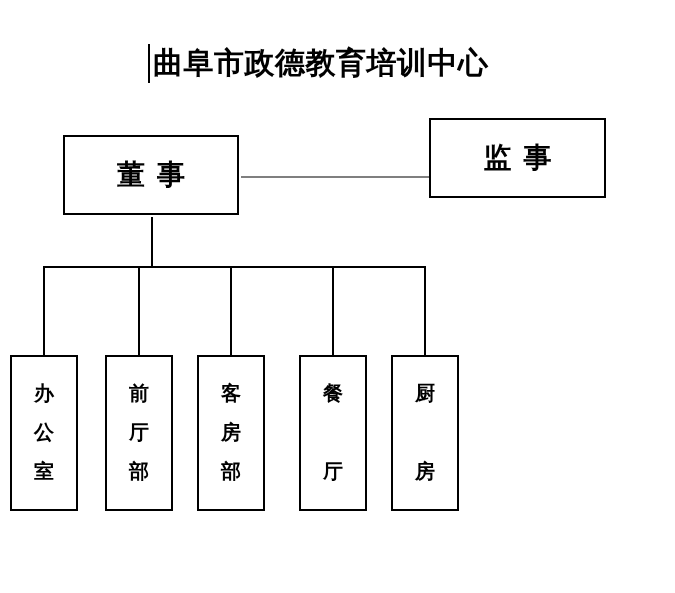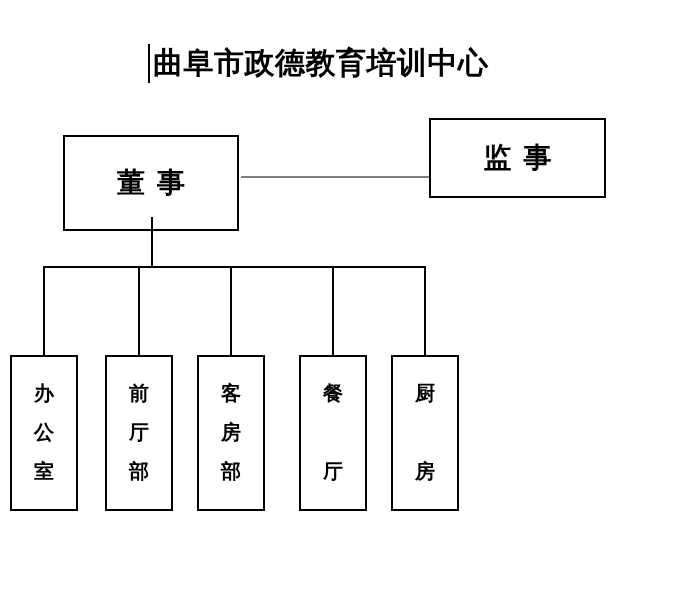--- a/index.html
+++ b/index.html
@@ -47,21 +47,21 @@
     background: #ffffff;
     display: flex;
     align-items: center;
     justify-content: center;
     font-size: 28px;
     font-weight: bold;
     letter-spacing: 12px;
     text-indent: 12px;
     white-space: nowrap;
   }
-  .node-director  { left: 63px;  top: 135px; width: 176px; height: 96px; }
+  .node-director  { left: 63px;  top: 135px; width: 176px; height: 80px; }
   .node-supervisor{ left: 429px; top: 118px; width: 177px; height: 80px; }
 
   
   .line {
     position: absolute;
     background: #000000;
   }
   .line-peer {
     left: 241px; top: 176px; width: 188px; height: 2px;
     background: #7f7f7f;

